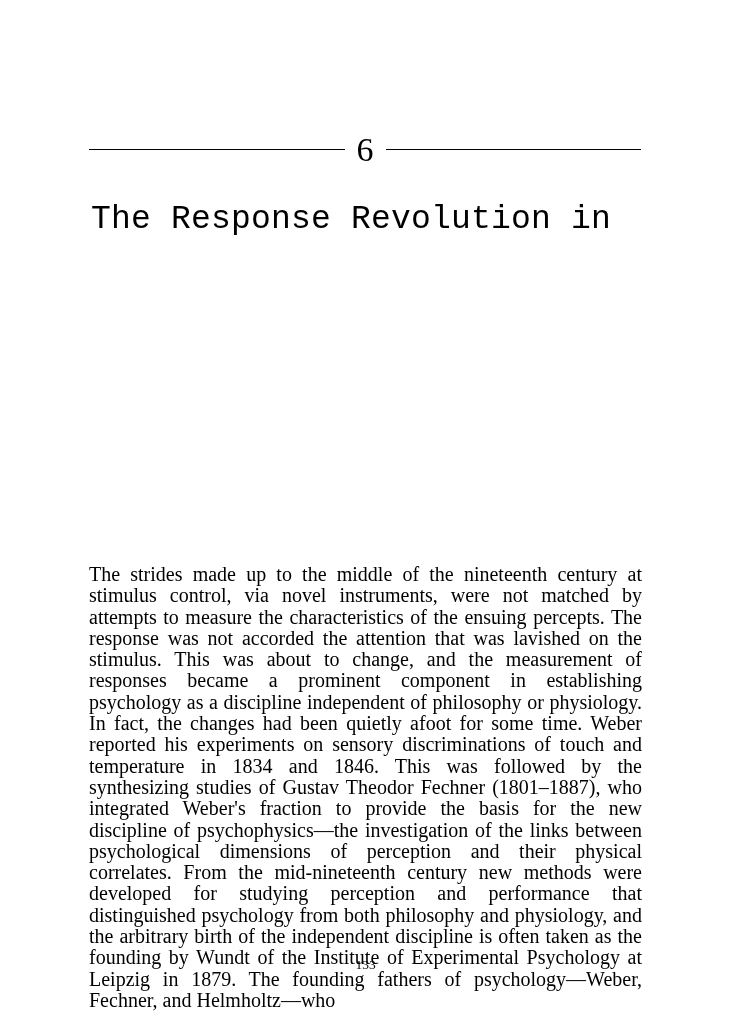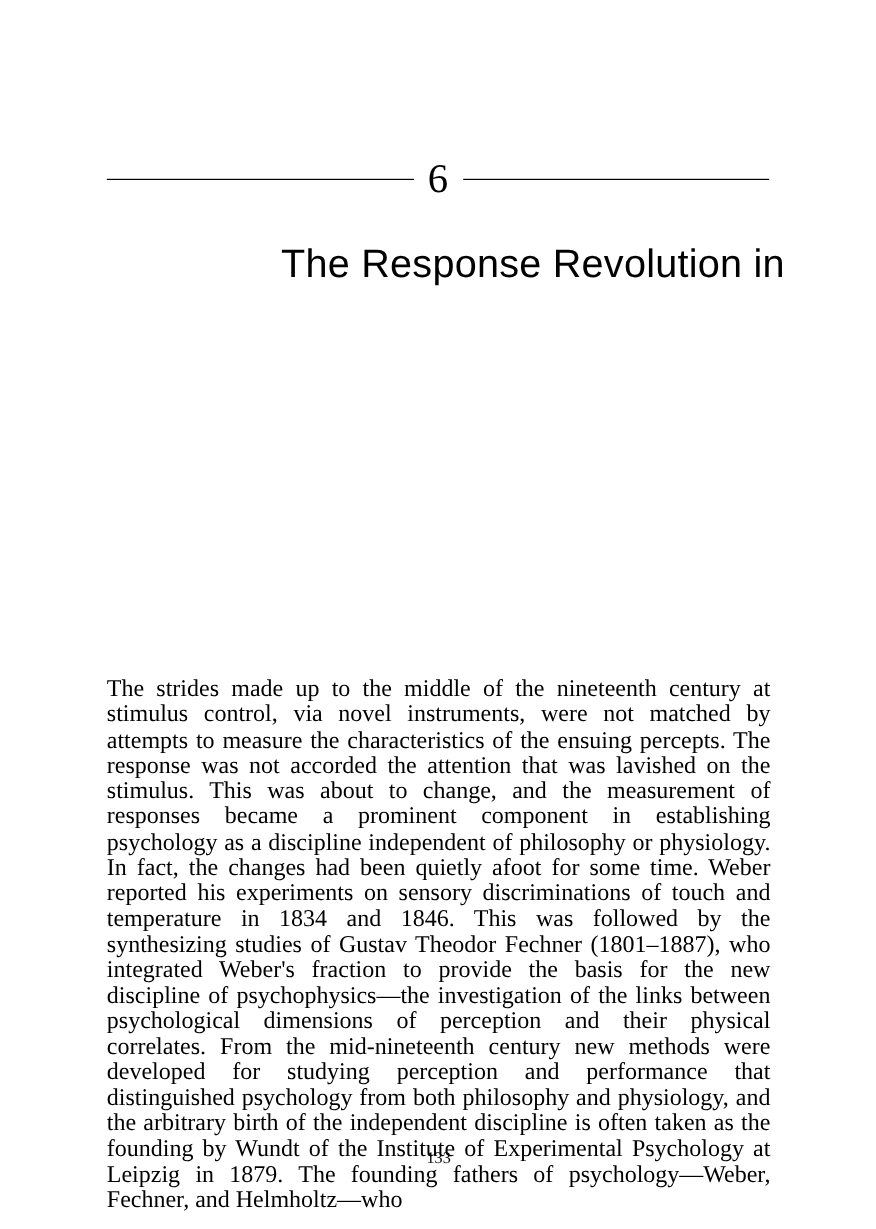--- a/index.html
+++ b/index.html
@@ -48,28 +48,28 @@
     line-height: 44px;
     font-family: "Liberation Serif", serif;
   }
   .chapter-number span {
     background: #ffffff;
     padding: 0 12px;
     display: inline-block;
   }
   .chapter-title {
     position: absolute;
-    left: 102px;
+    left: 91px;
     top: 196px;
     width: 552px;
-    text-align: right;
+    text-align: left;
     font-size: 33px;
     line-height: 48px;
     letter-spacing: 0.2px;
-    font-family: Liberation Sans, sans-serif;
+    font-family: Liberation Mono, monospace;
   }
   .body-text {
     position: absolute;
     left: 89px;
     top: 564px;
     width: 553px;
     font-size: 20px;
     line-height: 21.3px;
     text-align: justify;
     text-justify: inter-word;

